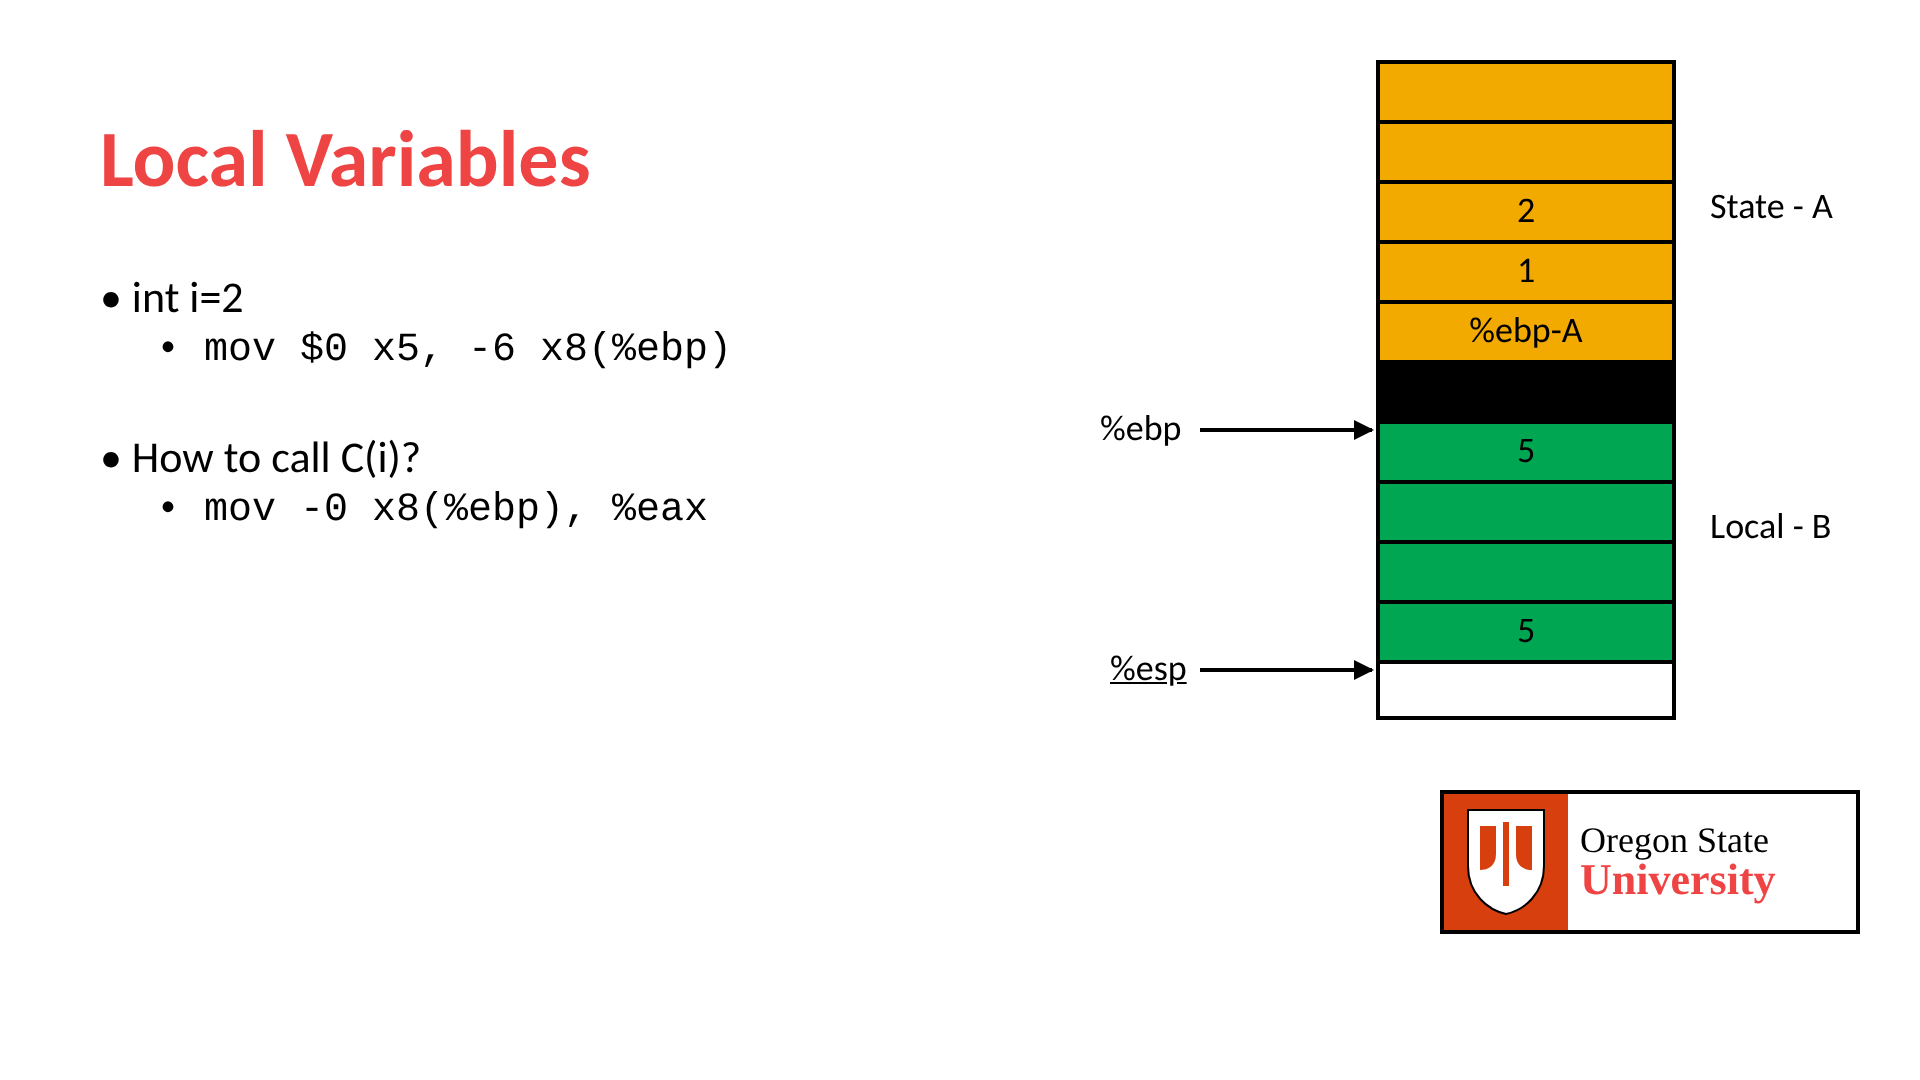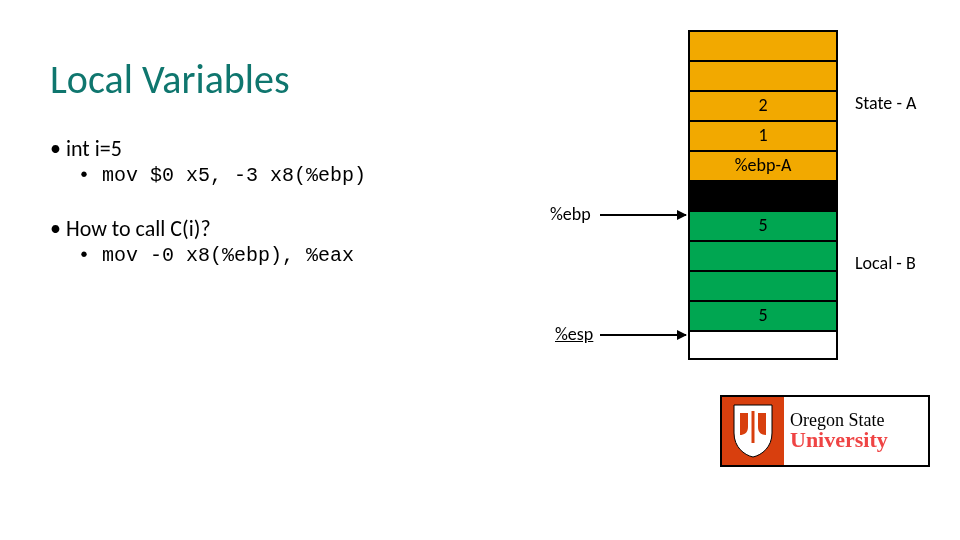--- a/index.html
+++ b/index.html
@@ -9,22 +9,22 @@
     background: #fff;
     font-family: Calibri, Arial, sans-serif;
     position: relative;
     overflow: hidden;
   }
   .title {
     position: absolute;
     left: 50px;
     top: 55px;
     font-size: 40px;
-    color: #0f766e;
-    font-weight: 400;
+    color: #ef4444;
+    font-weight: 700;
   }
   .bullet-list {
     position: absolute;
     left: 50px;
     top: 135px;
     font-size: 22px;
     color: #000;
   }
   .b1 { margin-bottom: 2px; }
   .sub { margin-left: 28px; font-family: "Courier New", monospace; font-size: 20px; margin-bottom: 2px; }
@@ -116,22 +116,22 @@
   }
   .logo-line1 { font-size: 18px; font-weight: 400; color: #000; font-family: Georgia, serif; }
   .logo-line2 { font-size: 22px; font-weight: 700; color: #ef4444; font-family: Georgia, serif; }
 </style>
 </head>
 <body>
 
 <div class="title">Local Variables</div>
 
 <div class="bullet-list">
-  <div class="b1">• int i=5</div>
-  <div class="sub">• mov $0 x5, -3 x8(%ebp)</div>
+  <div class="b1">• int i=2</div>
+  <div class="sub">• mov $0 x5, -6 x8(%ebp)</div>
   <div class="b1 b2">• How to call C(i)?</div>
   <div class="sub2">• mov -0 x8(%ebp), %eax</div>
 </div>
 
 <div class="stack">
   <div class="cell orange"></div>
   <div class="cell orange"></div>
   <div class="cell orange">2</div>
   <div class="cell orange">1</div>
   <div class="cell orange">%ebp-A</div>

